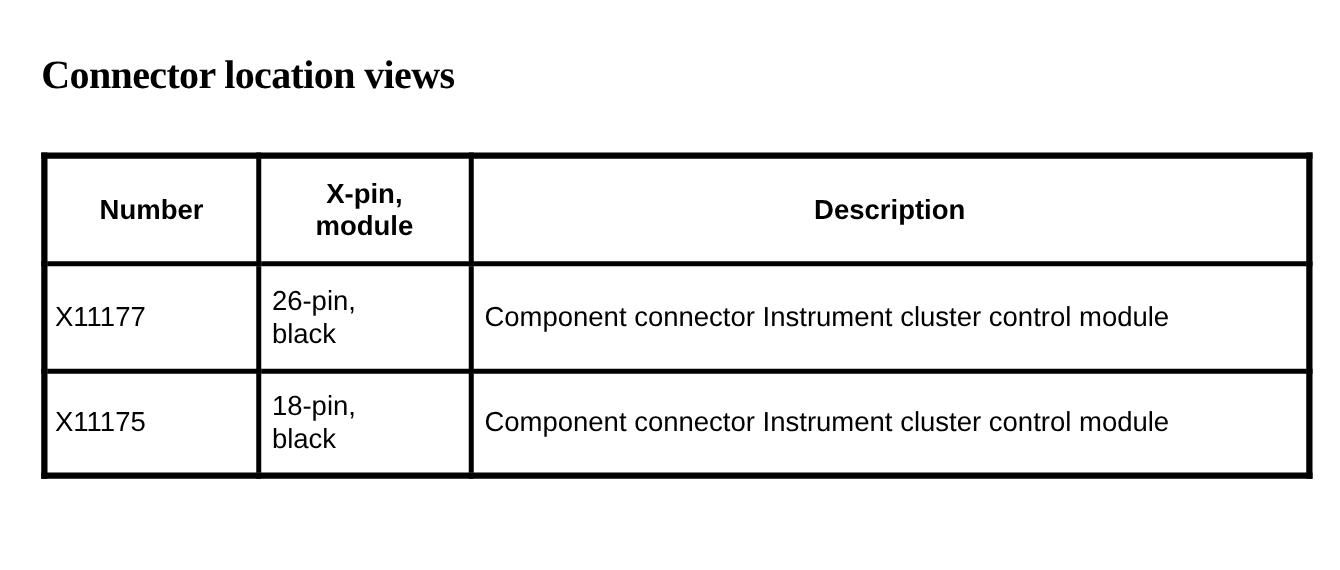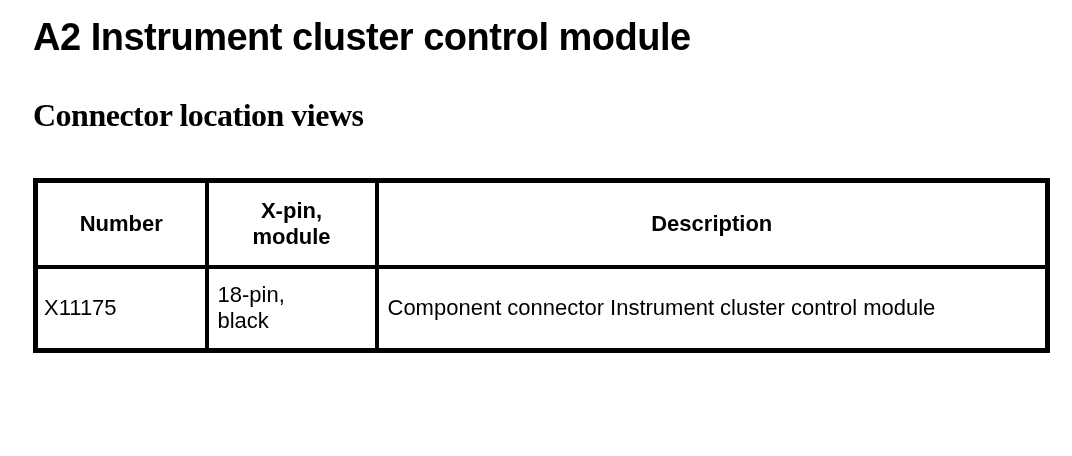--- a/index.html
+++ b/index.html
@@ -64,39 +64,44 @@
     padding: 4px 10px 4px 9px;
   }
   .connector-table td:first-child { padding-left: 6px; }
   .pre { white-space: pre-line; }
 </style>
 </head>
 <body>
 
 <div class="page">
 
-  <h1 class="doc-title">A2 Instrument cluster control module</h1>
 
   <h2 class="doc-subtitle">Connector location views</h2>
 
   <table class="connector-table">
     <colgroup>
       <col style="width:171px">
       <col style="width:170px">
       <col style="width:671px">
     </colgroup>
     <thead>
       <tr>
         <th>Number</th>
         <th class="pre">X-pin,
 module</th>
         <th>Description</th>
       </tr>
     </thead>
     <tbody>
+      <tr class="row-1">
+        <td>X11177</td>
+        <td class="pre">26-pin,
+black</td>
+        <td>Component connector Instrument cluster control module</td>
+      </tr>
       <tr class="row-2">
         <td>X11175</td>
         <td class="pre">18-pin,
 black</td>
         <td>Component connector Instrument cluster control module</td>
       </tr>
     </tbody>
   </table>
 
 </div>

